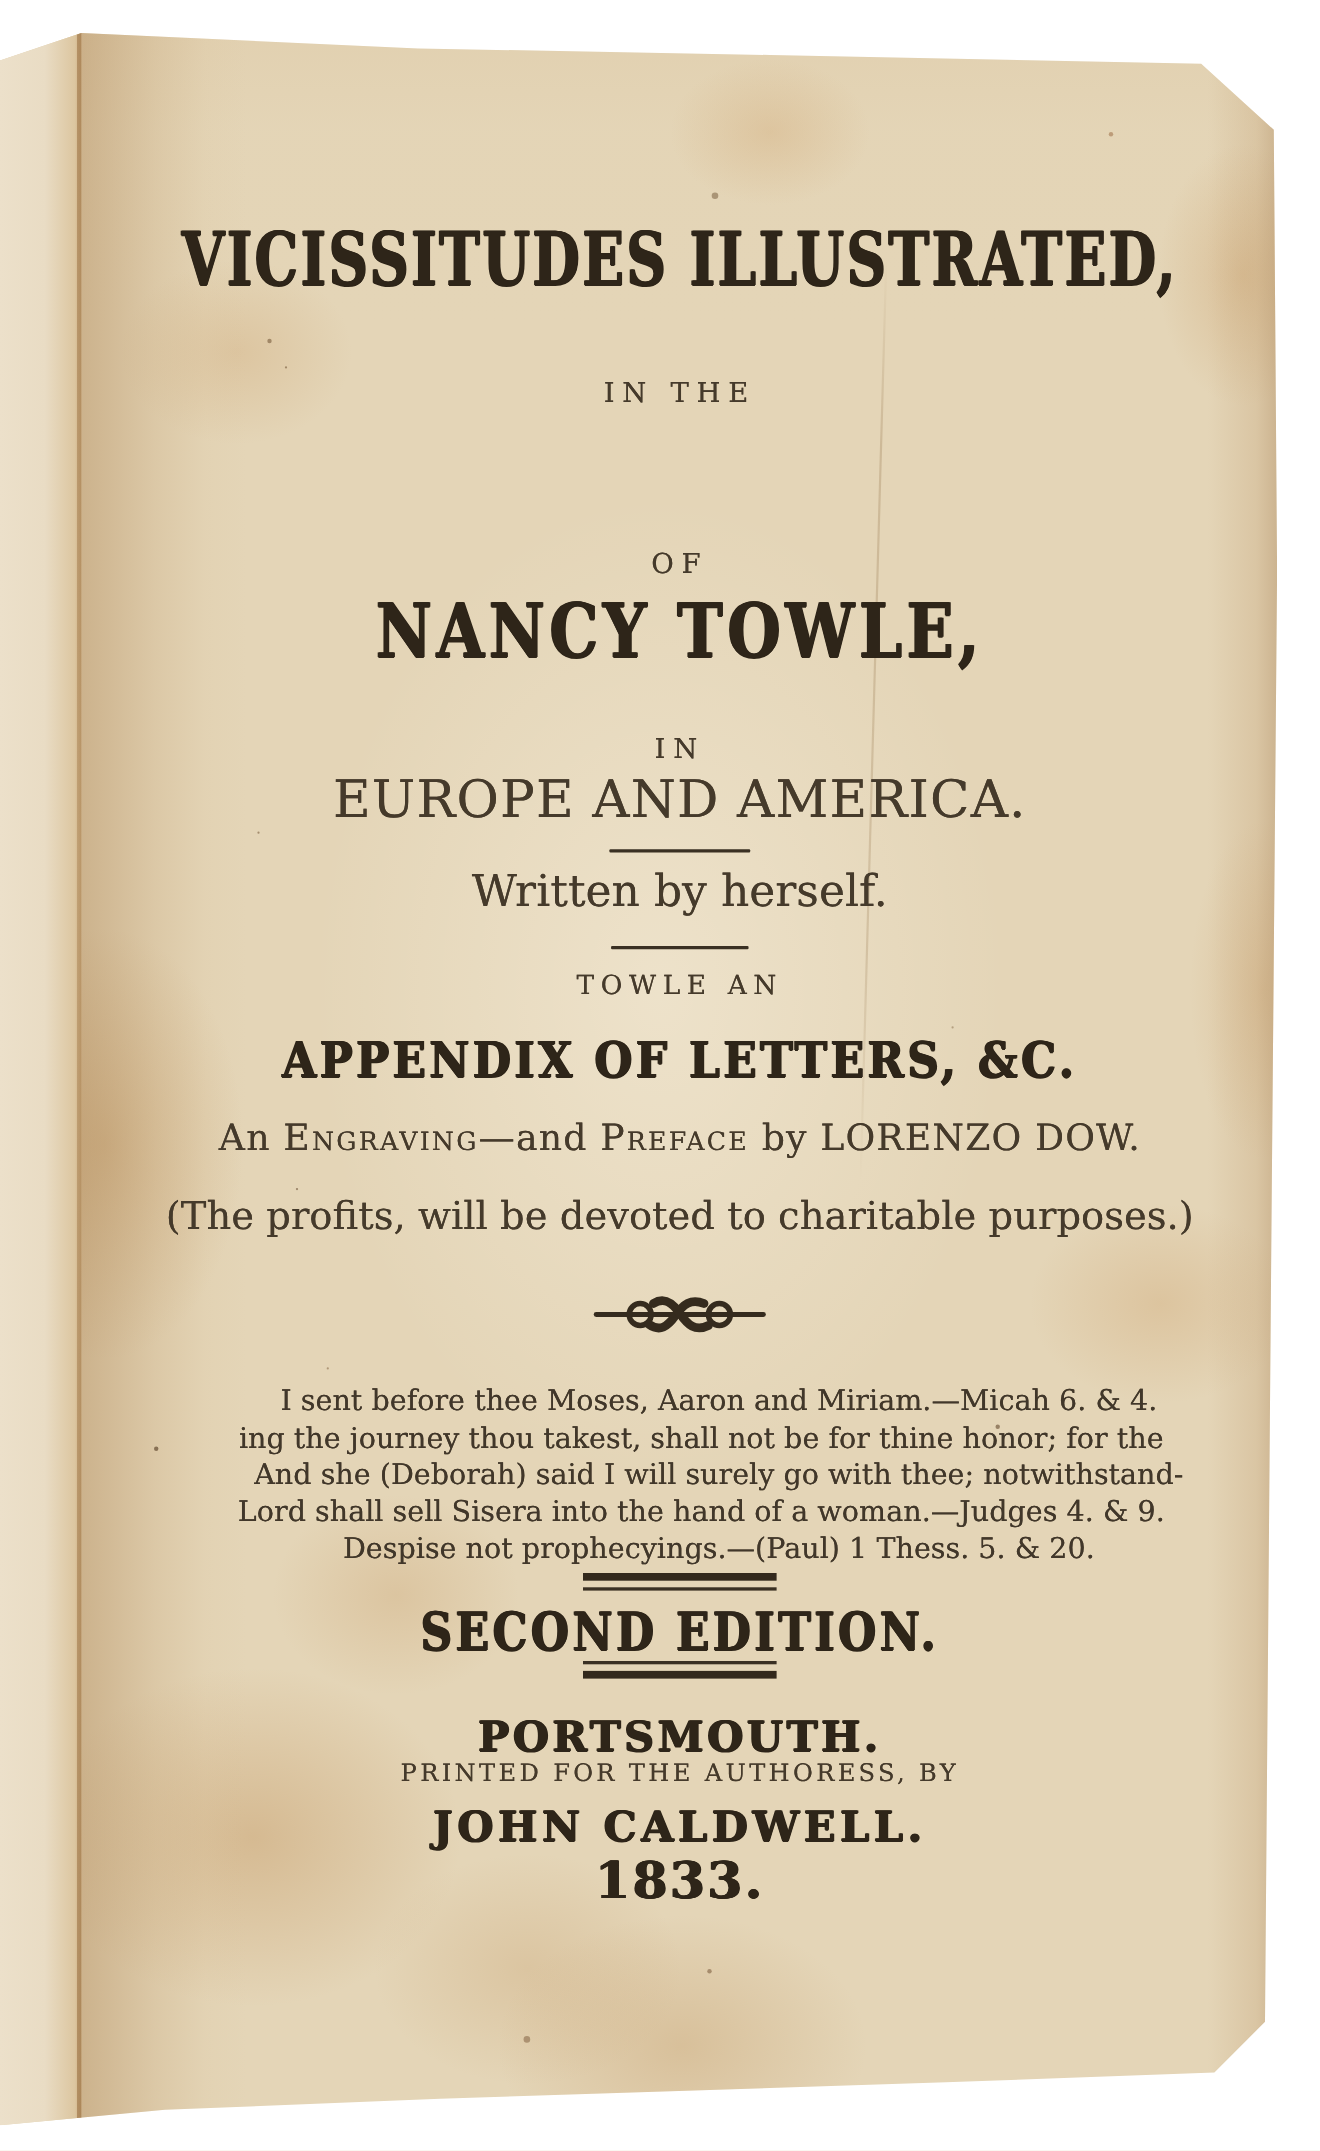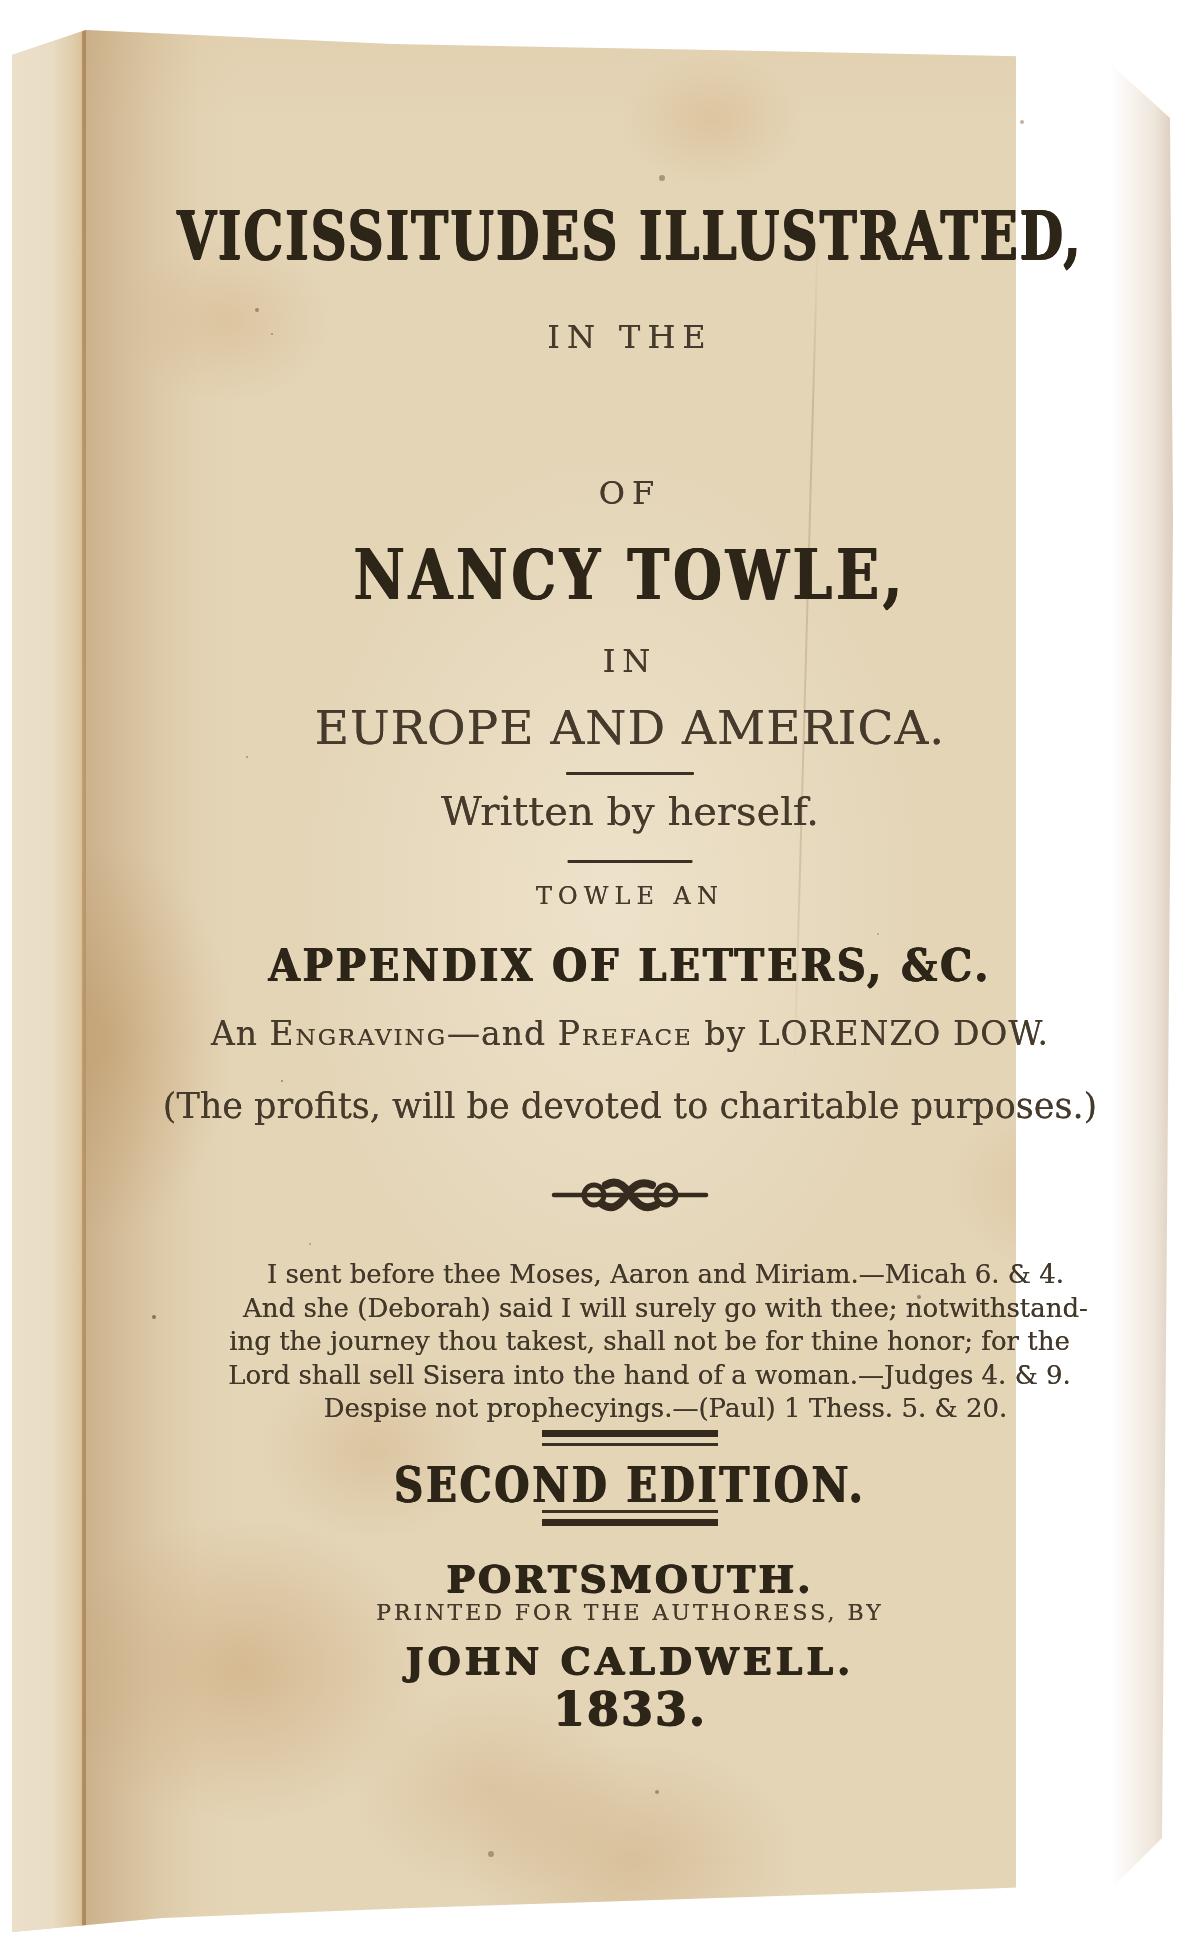--- a/index.html
+++ b/index.html
@@ -1,19 +1,19 @@
 <!DOCTYPE html>
 <html><head>
 <meta charset="utf-8">
 <style>
   html,body{margin:0;padding:0;background:#ffffff;}
   .stage{position:relative;width:1200px;height:1955px;background:#ffffff;overflow:hidden;
          font-family:"DejaVu Serif","Liberation Serif",serif;}
   
-  .page{position:absolute;left:12px;top:0;width:1004px;height:1955px;
+  .page{position:absolute;left:0;top:0;width:1200px;height:1955px;
     background-color:#e4d5b7;
     background-image:
       radial-gradient(ellipse 180px 280px at 95px 1040px, rgba(186,140,84,.38), transparent 70%),
       radial-gradient(ellipse 270px 220px at 230px 1670px, rgba(193,148,94,.42), transparent 70%),
       radial-gradient(ellipse 150px 120px at 215px 320px, rgba(200,155,100,.28), transparent 70%),
       radial-gradient(ellipse 130px 95px  at 700px 120px, rgba(205,160,105,.30), transparent 70%),
       radial-gradient(ellipse 110px 170px at 1130px 250px, rgba(198,150,92,.34), transparent 70%),
       radial-gradient(ellipse 95px 220px  at 1148px 900px, rgba(198,150,92,.26), transparent 70%),
       radial-gradient(ellipse 170px 130px at 1055px 1185px, rgba(200,152,95,.28), transparent 70%),
       radial-gradient(ellipse 240px 170px at 620px 1860px, rgba(188,143,88,.30), transparent 70%),
@@ -41,21 +41,21 @@
       140px 1315px 0 0 rgba(80,55,30,.6), 477px 1852px 0 1px rgba(110,75,45,.45),
       643px 1790px 0 0 rgba(110,75,45,.5), 1008px 120px 0 0 rgba(150,100,60,.5),
       864px 932px 0 -1px rgba(110,78,45,.4), 296px 1242px 0 -1px rgba(110,78,45,.45),
       268px 1079px 0 -1px rgba(90,62,34,.55), 233px 755px 0 -1px rgba(100,70,40,.5);}
   
   .content{position:absolute;left:88px;top:0;width:1060px;height:1955px;color:#453a2b;}
   .line{position:absolute;left:0;right:0;text-align:center;white-space:nowrap;
     text-shadow:0 0 .6px rgba(62,50,35,.85);}
   .fat{color:#2e2519;font-weight:bold;
     text-shadow:.7px 0 currentColor,-.7px 0 currentColor,0 .5px currentColor;}
-  .caps-sm{letter-spacing:7px;font-size:32px;}
+  .caps-sm{letter-spacing:7px;font-size:25px;margin-top:24px;}
   .t-main{top:196px;font-size:50px;letter-spacing:2px;transform:scaleY(1.35);transform-origin:center top;}
   .t-inthe{top:318px;}
   .t-exp{top:388px;font-size:40px;letter-spacing:3px;}
   .t-of{top:474px;}
   .t-name{top:534px;font-size:56px;letter-spacing:4px;transform:scaleY(1.22);transform-origin:center top;}
   .t-in{top:642px;}
   .t-region{top:700px;font-size:47px;letter-spacing:1px;}
   .t-written{top:788px;font-size:40px;letter-spacing:0px;}
   .t-withan{top:882px;font-size:24px;letter-spacing:6px;}
   .t-appendix{top:938px;font-size:40px;letter-spacing:3px;transform:scaleY(1.12);transform-origin:center top;}
@@ -132,22 +132,22 @@
             <circle cx="44" cy="23" r="10" stroke-width="5"></circle>
             <circle cx="116" cy="23" r="10" stroke-width="5"></circle>
             <path d="M52,32 C62,39 69,34 76,24 C83,14 90,8 102,13" stroke-width="8"></path>
             <path d="M56,13 C66,7 73,12 80,22 C87,32 94,39 106,33" stroke-width="8"></path>
           </g>
         </svg>
       </div>
 
       <div class="epigraph">
         <div class="ep-line ep-indent">I sent before thee Moses, Aaron and Miriam.—Micah 6. &amp; 4.</div>
+        <div class="ep-line">ing the journey thou takest, shall not be for thine honor; for the</div>
         <div class="ep-line ep-indent">And she (Deborah) said I will surely go with thee; notwithstand-</div>
-        <div class="ep-line">ing the journey thou takest, shall not be for thine honor; for the</div>
         <div class="ep-line">Lord shall sell Sisera into the hand of a woman.—Judges 4. &amp; 9.</div>
         <div class="ep-line ep-indent">Despise not prophecyings.—(Paul) 1 Thess. 5. &amp; 20.</div>
       </div>
 
       <div class="druleset dr1">
         <div class="bar-thick"></div>
         <div class="bar-thin"></div>
       </div>
 
       <div class="line fat t-edition">SECOND EDITION.</div>

